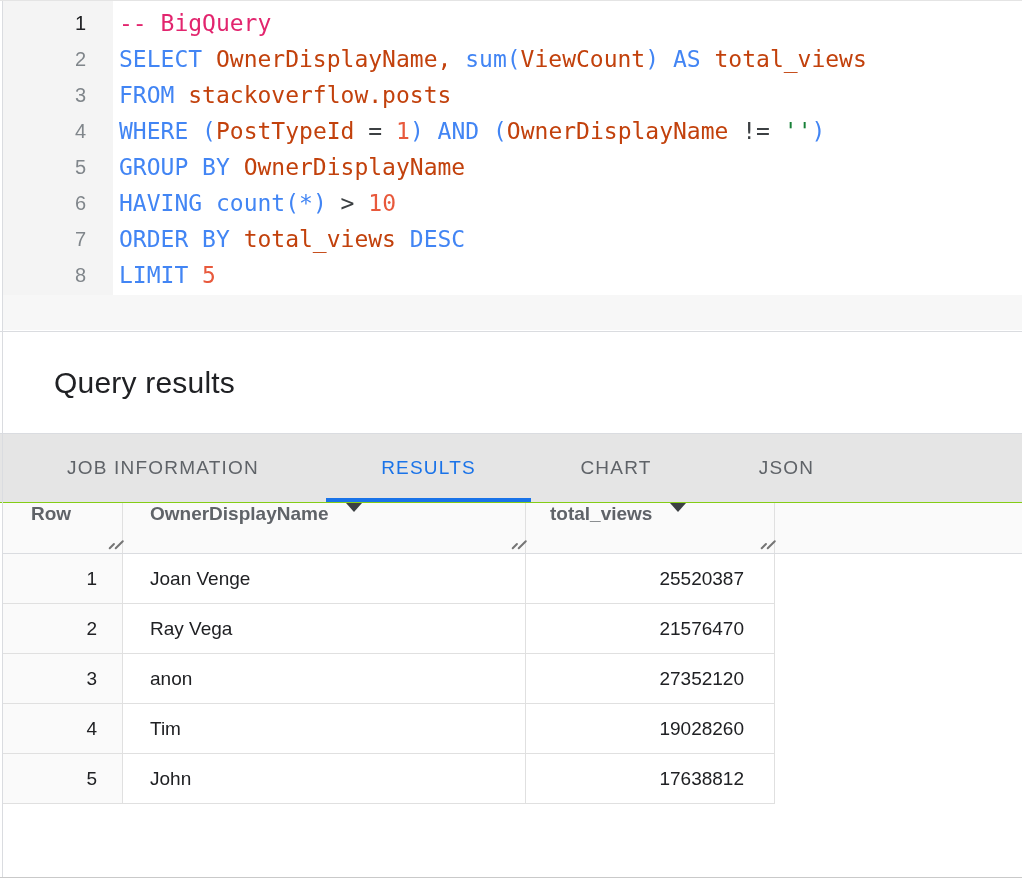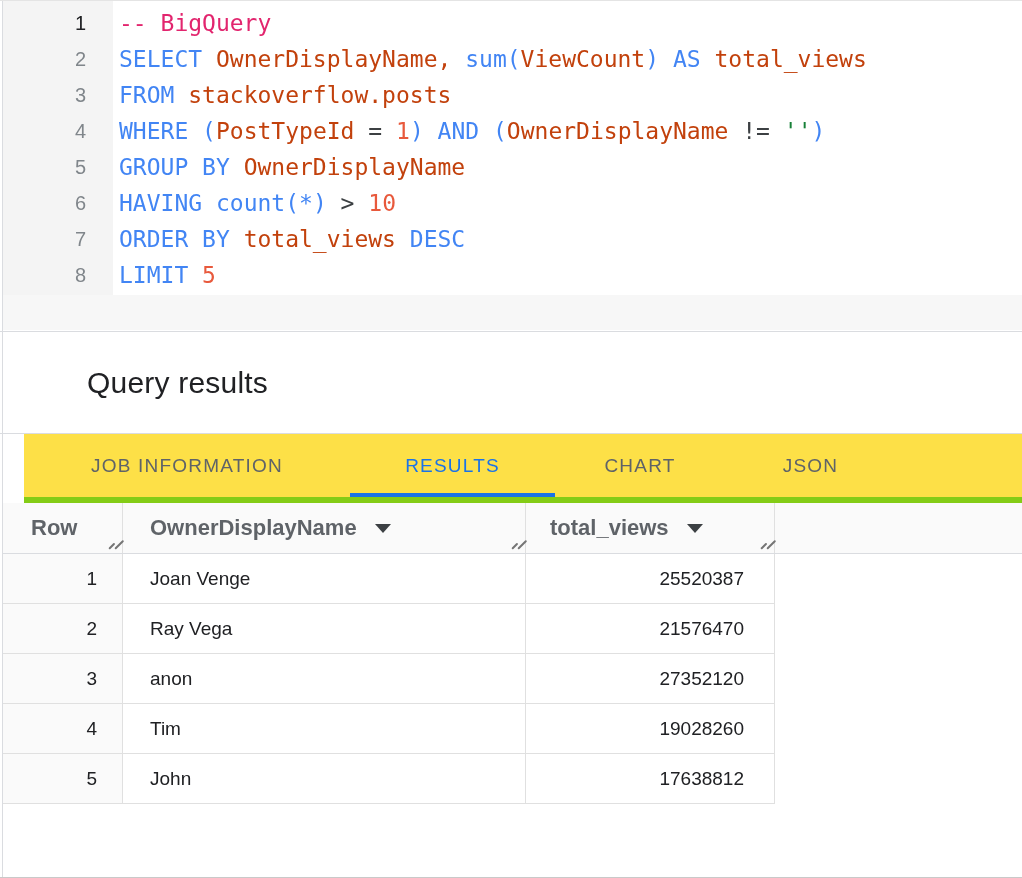--- a/index.html
+++ b/index.html
@@ -23,39 +23,39 @@
   .tok-kw  { color:#4285f4; }
   .tok-cmt { color:#e2256e; }
   .tok-num { color:#e8593c; }
   .tok-str { color:#188038; }
   .tok-op  { color:#3c4043; }
   .tok-pl  { color:#c2410c; }
   .scroll-band { position:absolute; left:3px; right:0; bottom:1px; height:35px; background:#f7f7f7; }
 
   
   .results-bar { height:102px; border-bottom:1px solid #dadce0; display:flex; align-items:center;
-                 padding-left:87px; background:#fff; }
+                 padding-left:54px; background:#fff; }
   .results-title { font-size:30px; font-weight:400; color:#202124; letter-spacing:.2px; }
 
   
-  .tabbar { height:69px; border-bottom:6px solid #84cc16; display:flex; align-items:stretch; background:#fde047;margin-left:24px; }
+  .tabbar { height:69px; border-bottom:1px solid #84cc16; display:flex; align-items:stretch; background:#e5e5e5; }
   .tab { position:relative; display:flex; align-items:center; justify-content:center;
          font-size:19px; font-weight:500; letter-spacing:1.2px; color:#5f6368;
          white-space:nowrap; cursor:pointer; }
   .tab.active { color:#1a73e8; }
   .tab.active::after { content:""; position:absolute; left:0; right:0; bottom:0; height:4px; background:#1a73e8; }
   .tab:nth-child(1) { width:326px; }
   .tab:nth-child(2) { width:205px; }
   .tab:nth-child(3) { width:170px; }
   .tab:nth-child(4) { width:171px; }
   .tab:nth-child(5) { width:150px; justify-content:flex-start; padding-left:44px; overflow:hidden; }
 
   
   .thead { display:flex; height:51px; border-bottom:1px solid #dadce0; background:#fafafa; margin-left:3px; }
-  .th { position:relative; display:flex; align-items:center; font-size:22px; font-weight:700;
+  .th { position:relative; display:flex; align-items:flex-start; font-size:19px; font-weight:700;
         color:#5f6368; border-right:1px solid #e0e0e0; }
   .th:nth-child(1) { width:120px; padding-left:28px; }
   .th:nth-child(2) { width:403px; padding-left:27px; }
   .th:nth-child(3) { width:249px; padding-left:24px; }
   .th:nth-child(4) { flex:1; border-right:none; }
   .sort-icon { width:0; height:0; border-left:8px solid transparent; border-right:8px solid transparent;
                border-top:9px solid #3c4043; margin-left:18px; cursor:pointer; }
   .handle { position:absolute; right:3px; bottom:3px; width:15px; height:14px; cursor:col-resize; }
   .handle i { position:absolute; bottom:1px; width:2px; border-radius:1px; background:#757575;
               transform:rotate(45deg); transform-origin:bottom center; display:block; }

